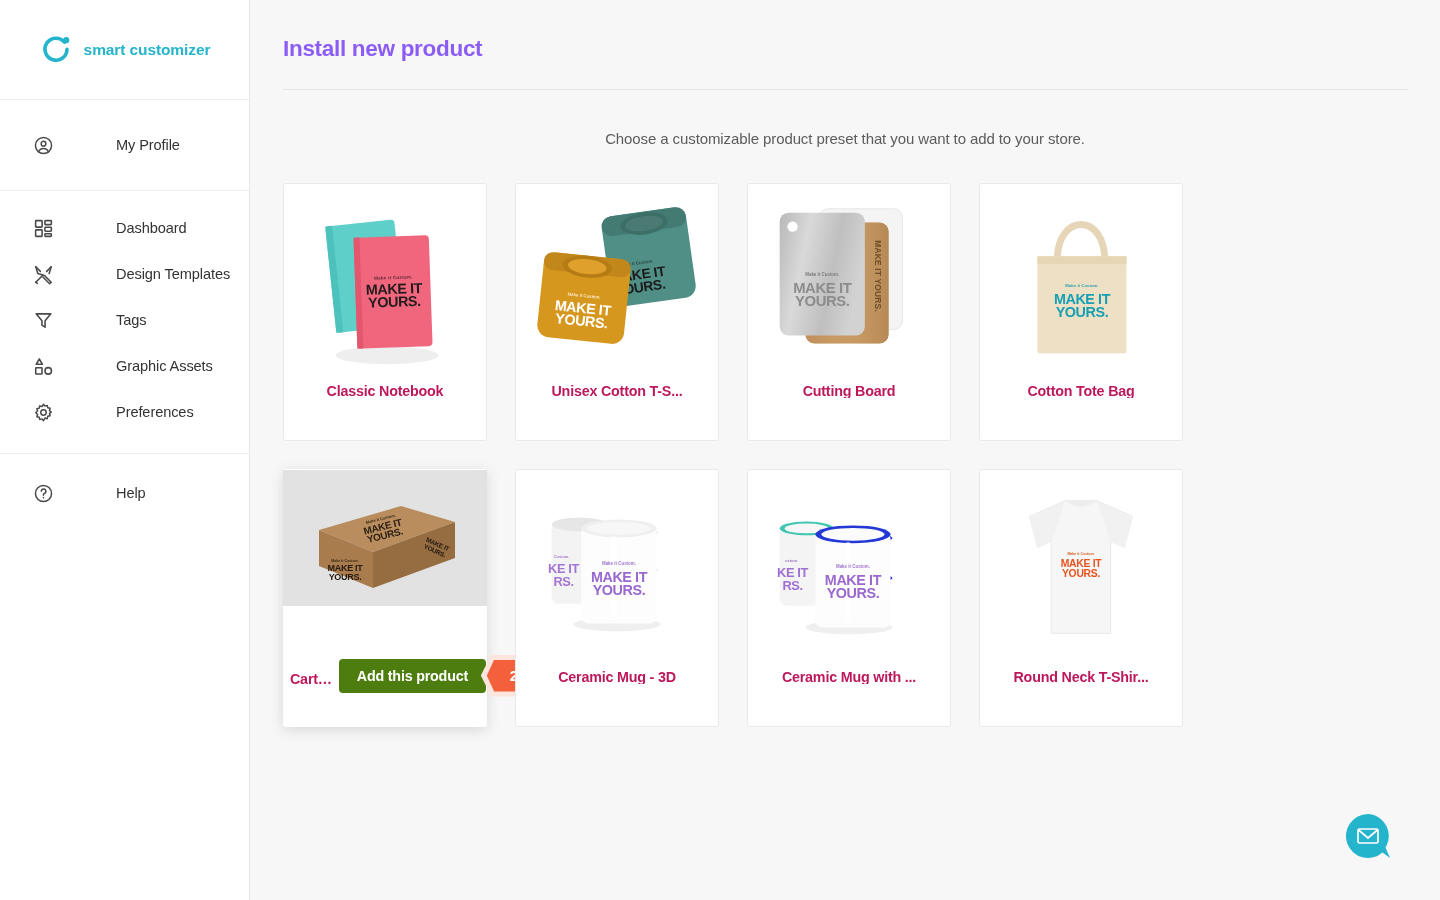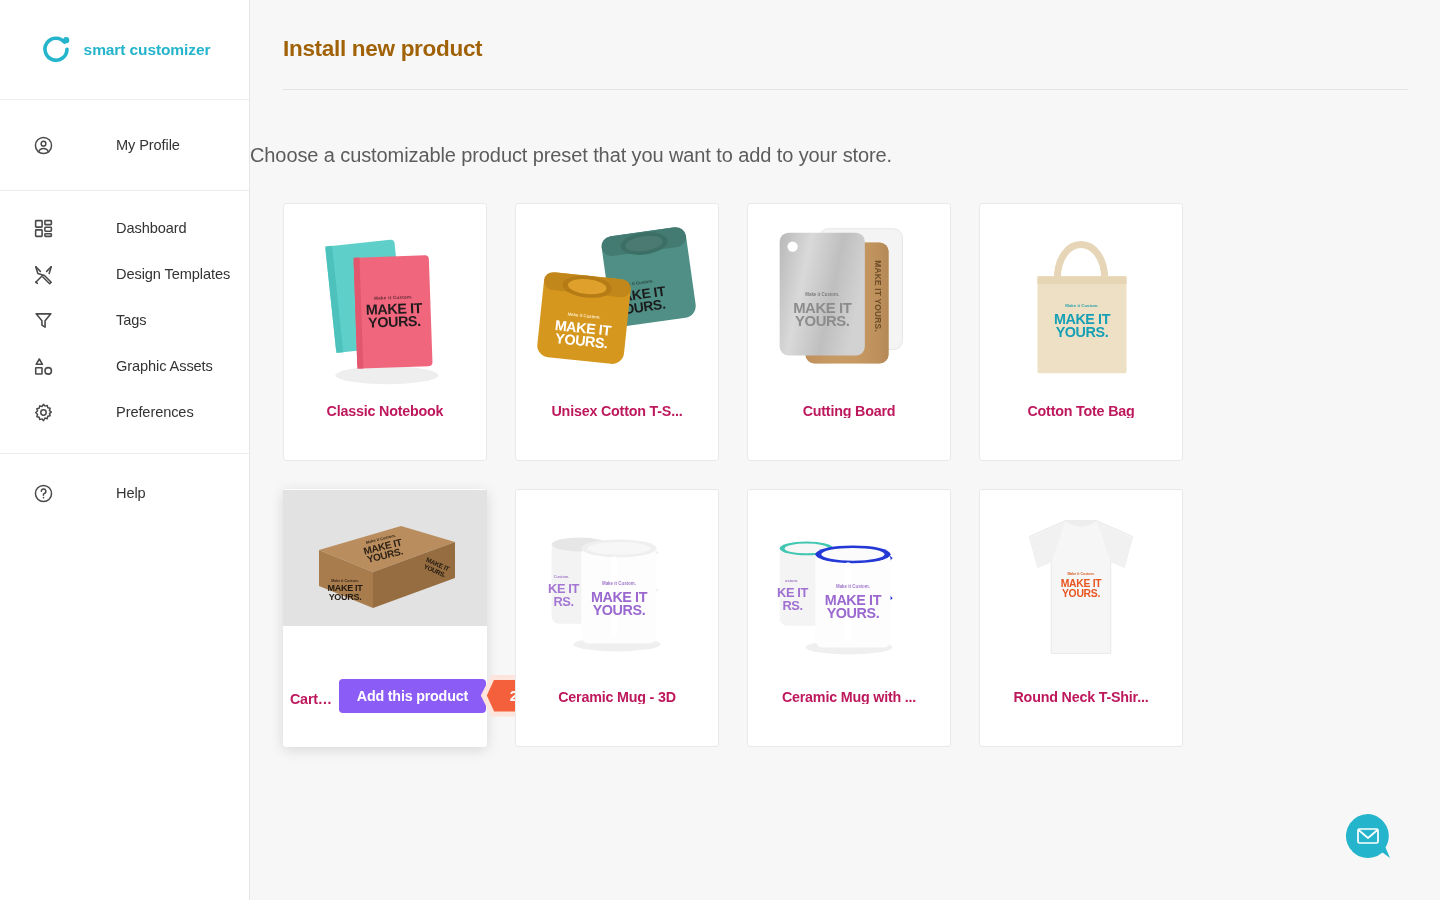--- a/index.html
+++ b/index.html
@@ -47,29 +47,29 @@
     letter-spacing: -0.1px; white-space: nowrap; margin-left: 42px;
   }
 
   
   .main {
     flex: 1 1 auto; height: 900px; background: #f7f7f7;
     position: relative; overflow: hidden;
   }
   .page-head { padding: 36px 32px 0 33px; }
   .page-title {
-    font-size: 22.5px; font-weight: 700; color: #a16207;
+    font-size: 22.5px; font-weight: 700; color: #8b5cf6;
     letter-spacing: -0.3px;
   }
   .head-rule {
     margin: 27px 0 0 0; height: 1px; background: #e4e4e4; width: 1125px;
   }
   .subtitle {
-    text-align: left; color: #5c5c5c; font-size: 20px;
-    margin-top: 54px; letter-spacing: -0.1px;
+    text-align: center; color: #5c5c5c; font-size: 15px;
+    margin-top: 40px; letter-spacing: -0.1px;
   }
 
   .grid {
     margin: 36px 0 0 33px;
     width: 1132px;
     display: grid;
     grid-template-columns: repeat(4, 204px);
     gap: 28px 28px;
   }
 
@@ -114,21 +114,21 @@
   .card.active .cardbody {
     display: flex; align-items: center;
     width: 100%; flex: 1 1 auto;
   }
 
   .add-row {
     position: relative; margin-top: 19px;
     display: flex; align-items: center;
   }
   .add-btn {
-    background: #8b5cf6; color: #ffffff;
+    background: #4d7c0f; color: #ffffff;
     border: none; border-radius: 4px;
     font-family: "Liberation Sans", sans-serif;
     font-size: 14.3px; font-weight: 700; letter-spacing: -0.2px;
     padding: 0 18px; height: 34px; line-height: 34px;
     cursor: pointer; white-space: nowrap;
   }
   .step-badge {
     position: absolute; left: 142px; top: -4px;
     width: 58px; height: 42px;
     display: flex; align-items: center; justify-content: center;

